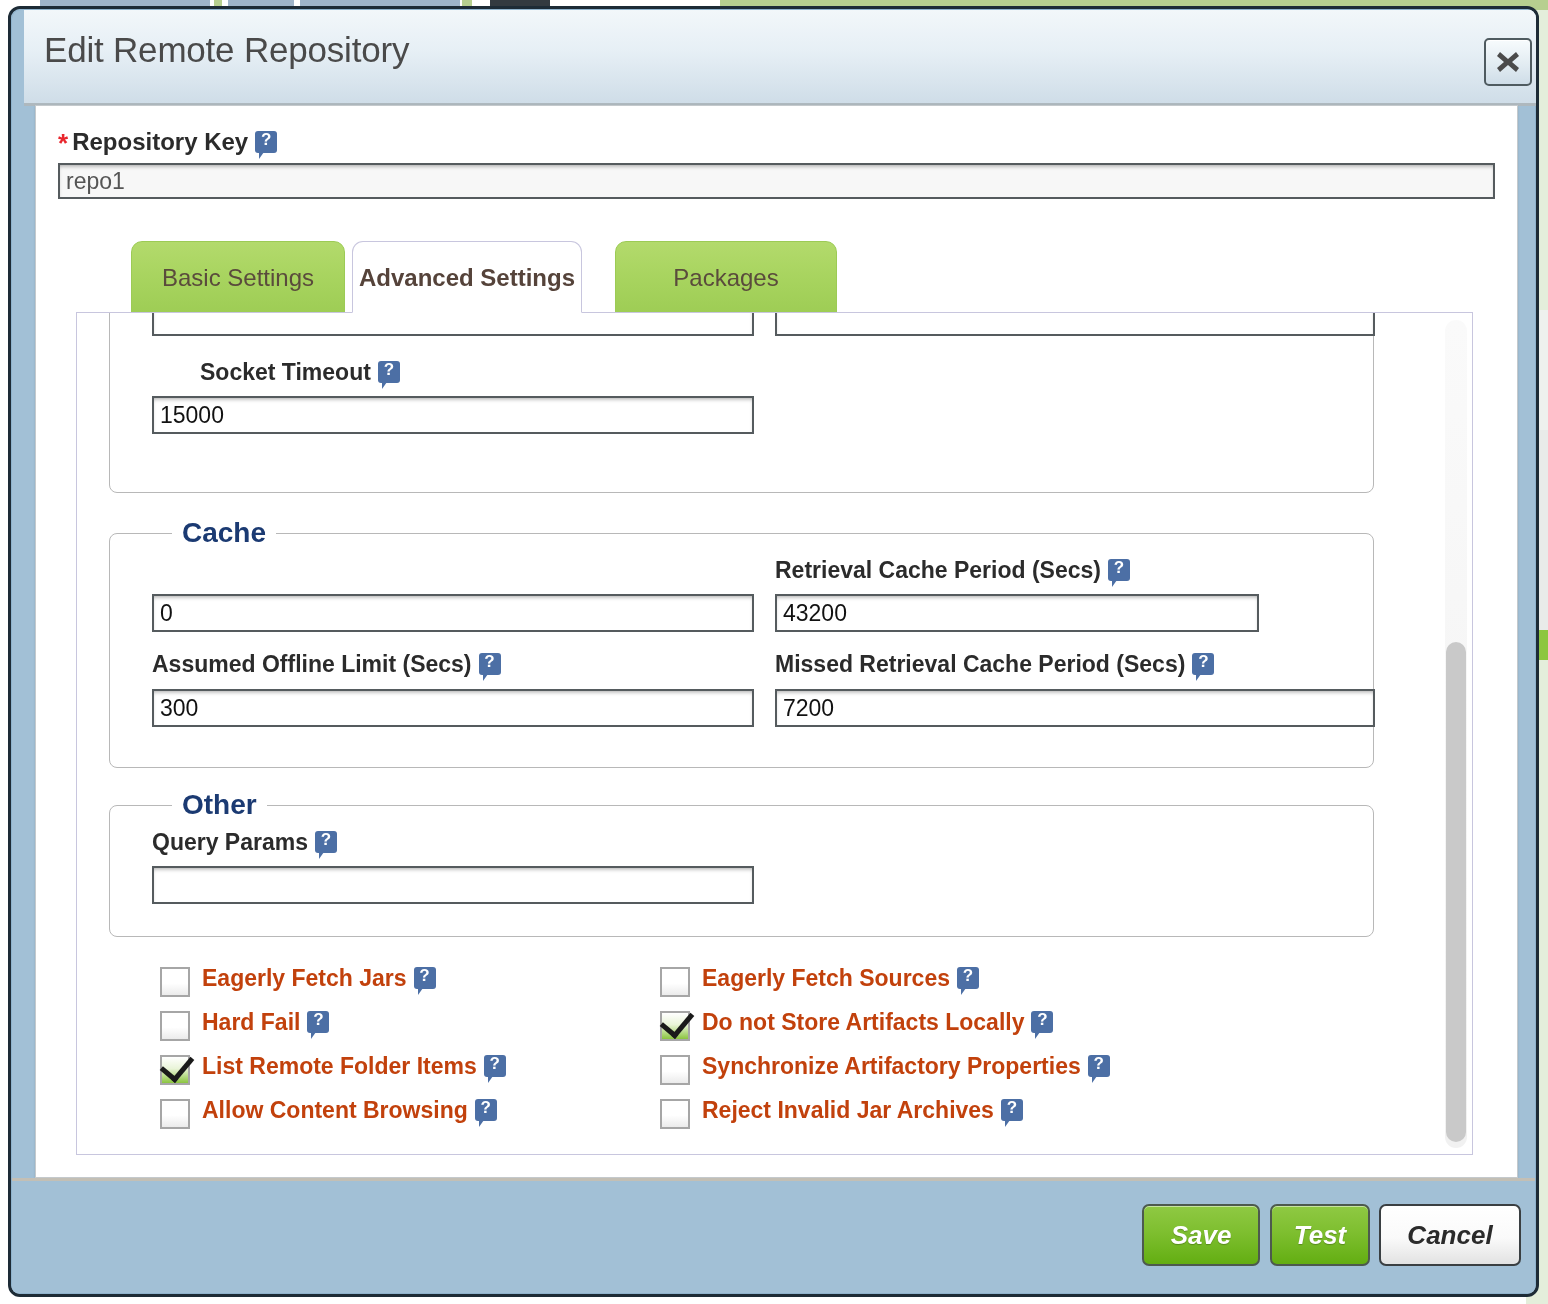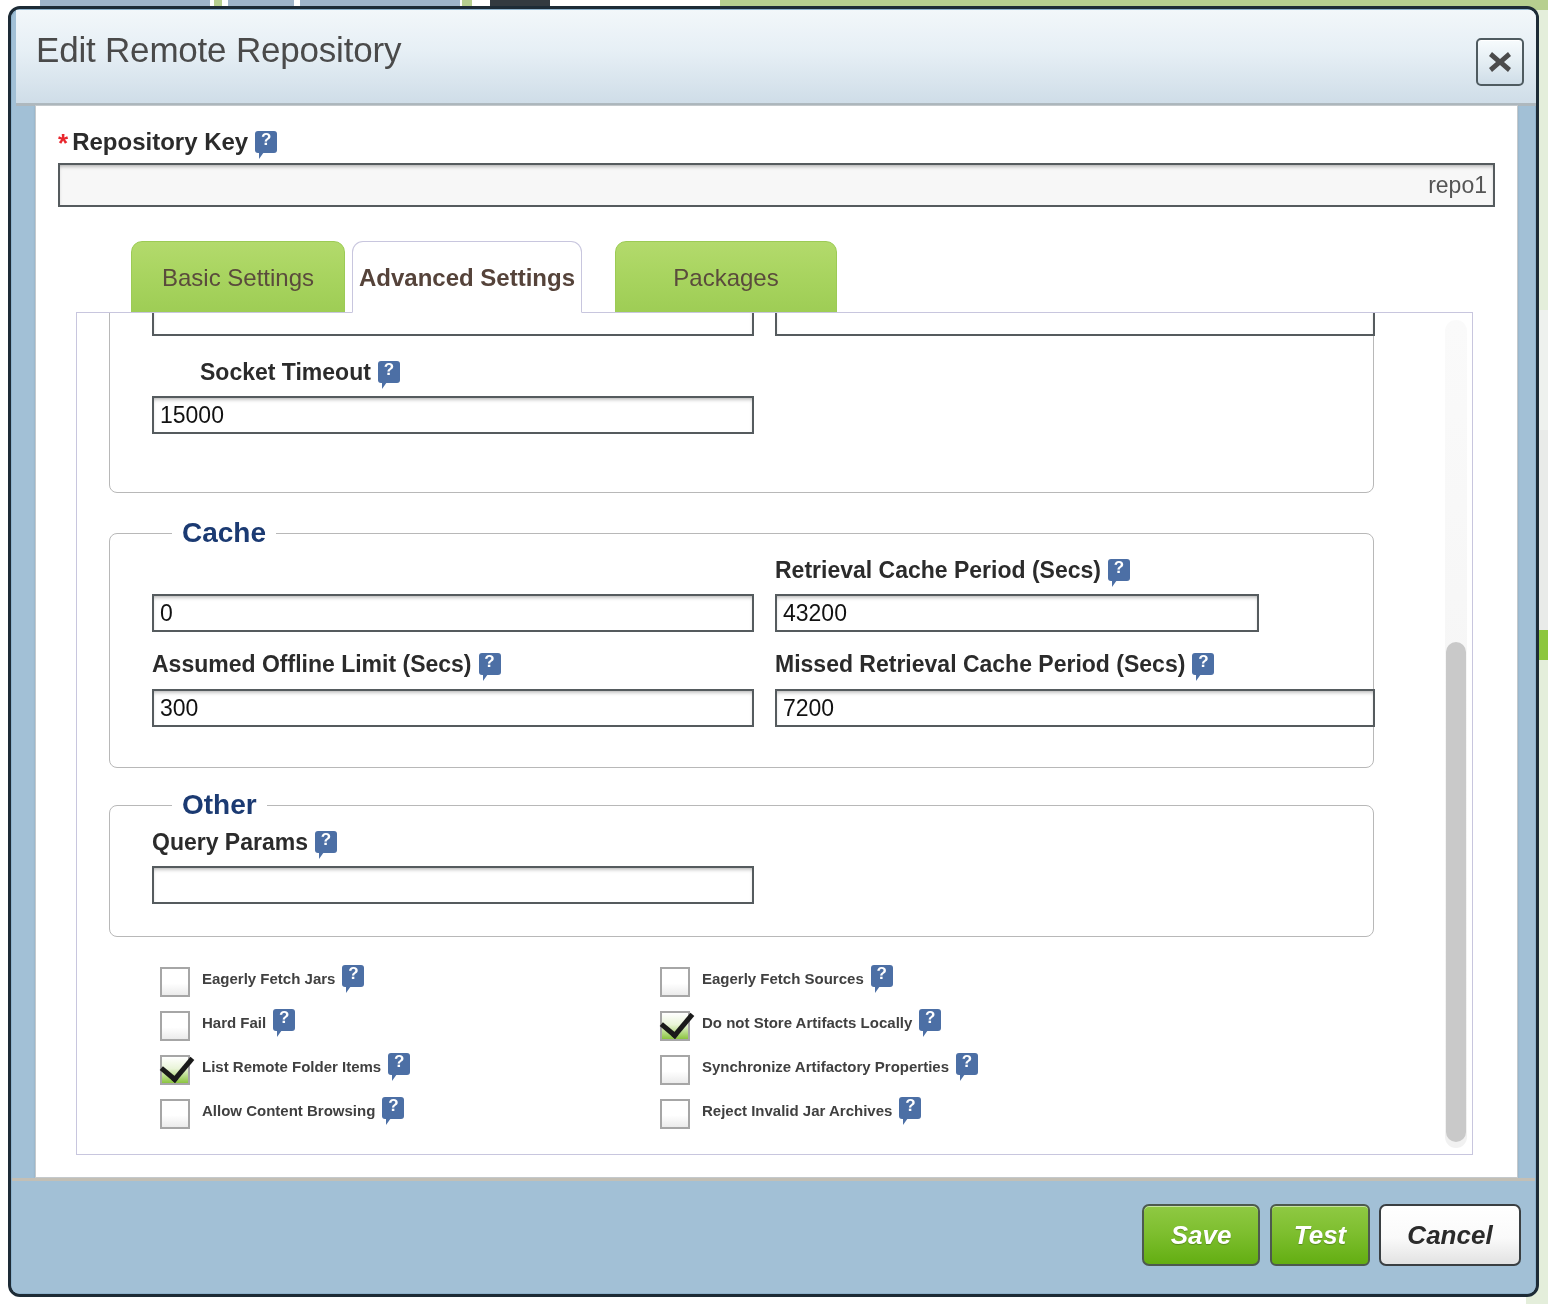--- a/index.html
+++ b/index.html
@@ -44,21 +44,21 @@
   }
   #modal-inner {
     position: absolute; inset: 0;
     border: 1px solid #8fb3cd;
     border-radius: 10px;
     box-sizing: border-box;
   }
 
   
   #modal-header {
-    position: absolute; left: 4px; top: 0; width: 100%; height: 96px;
+    position: absolute; left: 12px; top: 0; width: 100%; height: 96px;
     background: linear-gradient(to bottom, #f2f7fa 0%, #e6eff5 45%, #cfdde8 100%);
     border-bottom: 3px solid #aeb8be;
     box-sizing: border-box;
   }
   #modal-title {
     position: absolute; left: 20px; top: 20px;
     font-size: 35px; font-weight: 400; color: #4a4a4a;
     letter-spacing: -0.2px;
     white-space: nowrap;
   }
@@ -124,21 +124,21 @@
     color: #111111;
     padding: 2px 6px;
     outline: none;
   }
   .txt-input.disabled {
     background: #f7f7f7; color: #555555;
   }
 
   #repo-key-input {
     position: absolute; left: 22px; top: 57px;
-    width: 1437px; height: 44px; text-align: right;
+    width: 1437px; height: 36px;
   }
 
   
   #tabs { position: absolute; left: 95px; top: 135px; height: 72px; }
   .tab {
     position: absolute; top: 0; height: 72px;
     box-sizing: border-box;
     border-top-left-radius: 11px; border-top-right-radius: 11px;
     text-align: center;
     cursor: pointer;
@@ -227,21 +227,21 @@
   .cbx.checked::after {
     content: "";
     position: absolute; left: 5px; top: -7px;
     width: 15px; height: 25px;
     border: solid #1a1a1a;
     border-width: 0 5px 5px 0;
     transform: rotate(40deg);
   }
   .cb-label {
     position: absolute; left: 42px; top: 0;
-    font-size: 15px; font-weight: bold; color: #404040;
+    font-size: 23px; font-weight: bold; color: #c2410c;
     white-space: nowrap;
     cursor: pointer;
   }
 
   
   #modal-footer {
     position: absolute; left: 0; bottom: 0; width: 100%; height: 115px;
     background: #a2c0d6;
     border-top: 3px solid #c3bfb5;
     box-sizing: border-box;
@@ -261,21 +261,21 @@
     color: #ffffff;
     text-shadow: 0 1px 1px rgba(0,0,0,.25);
     box-shadow: inset 0 1px 0 rgba(255,255,255,.5);
   }
   .btn.plain {
     background: linear-gradient(to bottom, #ffffff 0%, #fafafa 55%, #e2e2e2 100%);
     border: 2px solid #3a3f42;
     color: #2b2b2b;
   }
   #btn-save { left: 1130px; width: 118px; }
-  #btn-test { left: 1258px; width: 100px; border-radius: 6px; }
+  #btn-test { left: 1258px; width: 100px; }
   #btn-cancel { left: 1367px; width: 142px; }
 </style>
 </head>
 <body>
 
 <div id="bg-page">
   <div class="bg-strip">
     <div class="bg-chip" style="left:40px;width:170px;background:#9fb4c9;"></div>
     <div class="bg-chip" style="left:214px;width:8px;background:#b7cf8f;"></div>
     <div class="bg-chip" style="left:228px;width:66px;background:#9fb4c9;"></div>

